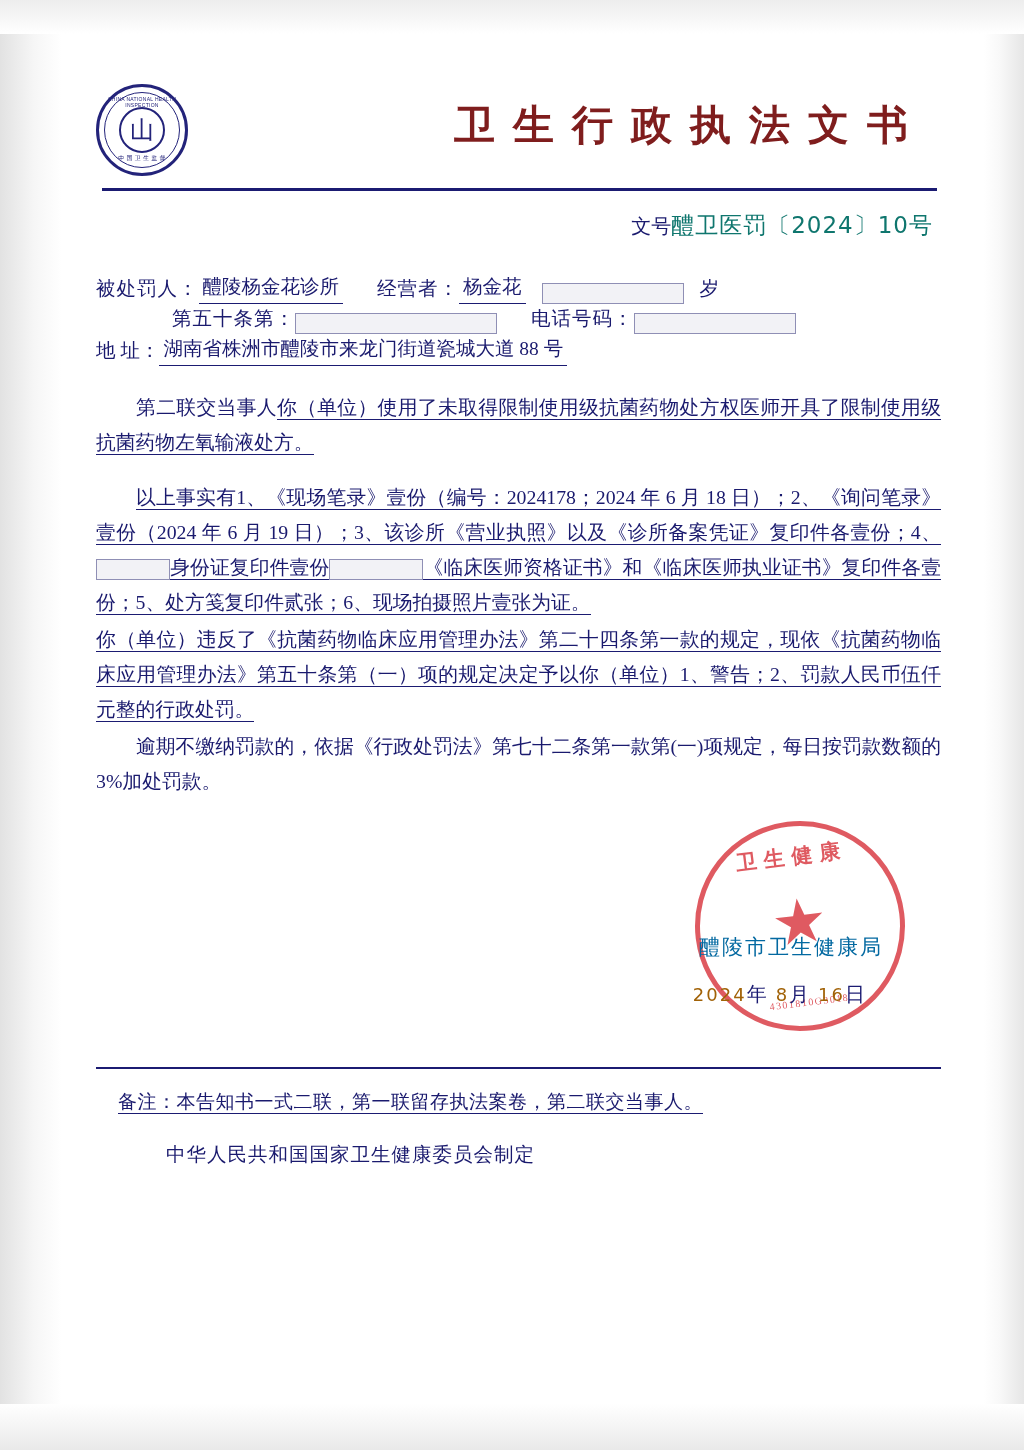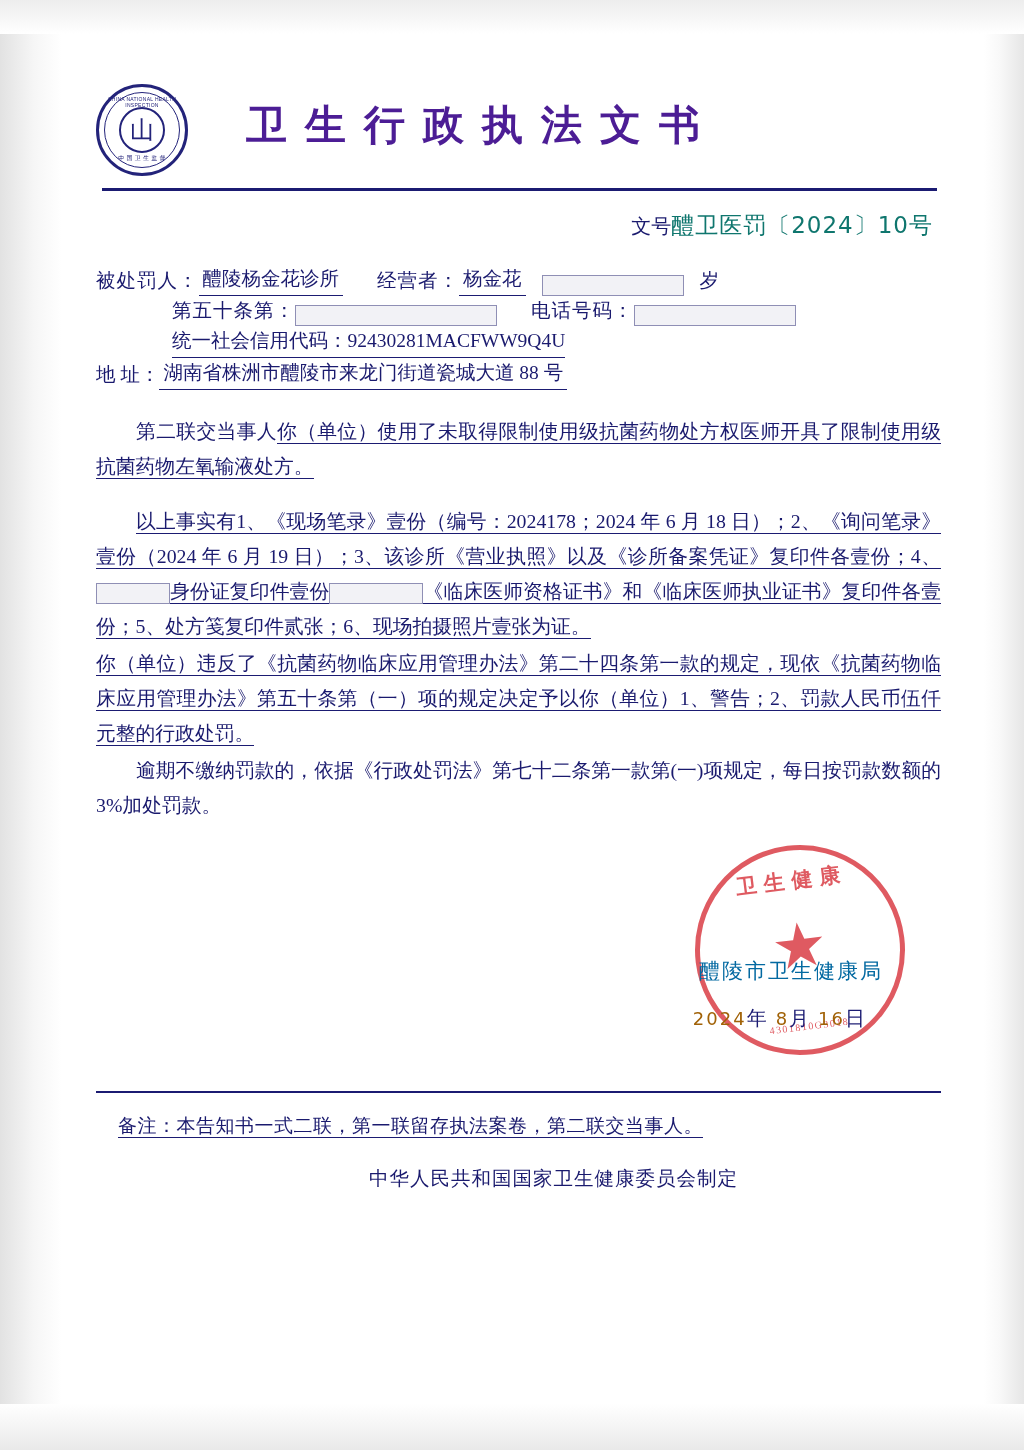--- a/index.html
+++ b/index.html
@@ -91,25 +91,25 @@
     font-family: "Liberation Sans", sans-serif;
   }
   .emblem .arc-top { top: 9px; }
   .emblem .arc-bottom { bottom: 10px; font-size: 6px; }
 
   .doc-title {
     position: absolute;
     left: 150px;
     top: 20px;
     width: 680px;
-    text-align: left;
+    text-align: right;
     font-size: 41px;
     font-weight: bold;
     letter-spacing: 18px;
-    color: #4c1d95;
+    color: #7f1d1d;
     font-family: "Liberation Serif", "DejaVu Serif", serif;
   }
 
   .rule {
     position: absolute;
     left: 6px;
     right: 4px;
     top: 110px;
     height: 3px;
     background: #1b1b72;
@@ -139,21 +139,21 @@
   }
   .docno .hand {
     font-family: "DejaVu Sans", sans-serif;
     color: #0f766e;
     font-size: 23px;
     letter-spacing: 1px;
   }
 
   
   .fields {
-    margin-top: 12px;
+    margin-top: 20px;
     font-size: 19.5px;
     line-height: 30px;
   }
   .f-row {
     display: flex;
     align-items: flex-end;
     white-space: nowrap;
   }
   .f-label {
     letter-spacing: 1px;
@@ -265,21 +265,21 @@
   }
   .note {
     margin-top: 20px;
     padding-left: 22px;
     font-size: 19px;
     letter-spacing: 0.5px;
   }
   .note .uline { border-bottom: 1.4px solid #1b1b72; }
   .maker {
     margin-top: 26px;
-    text-align: center;
+    text-align: left;
     font-size: 19.5px;
     letter-spacing: 1px;
     padding-left: 70px;
   }
 </style>
 </head>
 <body>
 
 <div class="page">
   <div class="paper-edge-left"></div>
@@ -322,26 +322,20 @@
 
       <div class="f-row">
         <span style="display:inline-block;width:76px;"></span>
         <span class="f-label">第五十条第：</span>
         <span class="redact" style="width:200px;"></span>
         <span class="gap-m"></span>
         <span class="f-label">电话号码：</span>
         <span class="redact" style="width:160px;"></span>
       </div>
 
-      <div class="f-row">
-        <span style="display:inline-block;width:76px;"></span>
-        <span class="uline">
-          <span>统一社会信用代码：</span><span>92430281MACFWW9Q4U</span>
-        </span>
-      </div>
 
       <div class="f-row">
         <span class="f-label" style="letter-spacing:0;">地        址：</span>
         <span class="u">湖南省株洲市醴陵市来龙门街道瓷城大道 88 号</span>
       </div>
     </div>
 
     <div class="body">
       <p class="p"><span>第二联交当事人</span><span class="uline">你（单位）使用了未取得限制使用级抗菌药物处方权医师开具了限制使用级抗菌药物左氧输液处方。</span></p>
 

